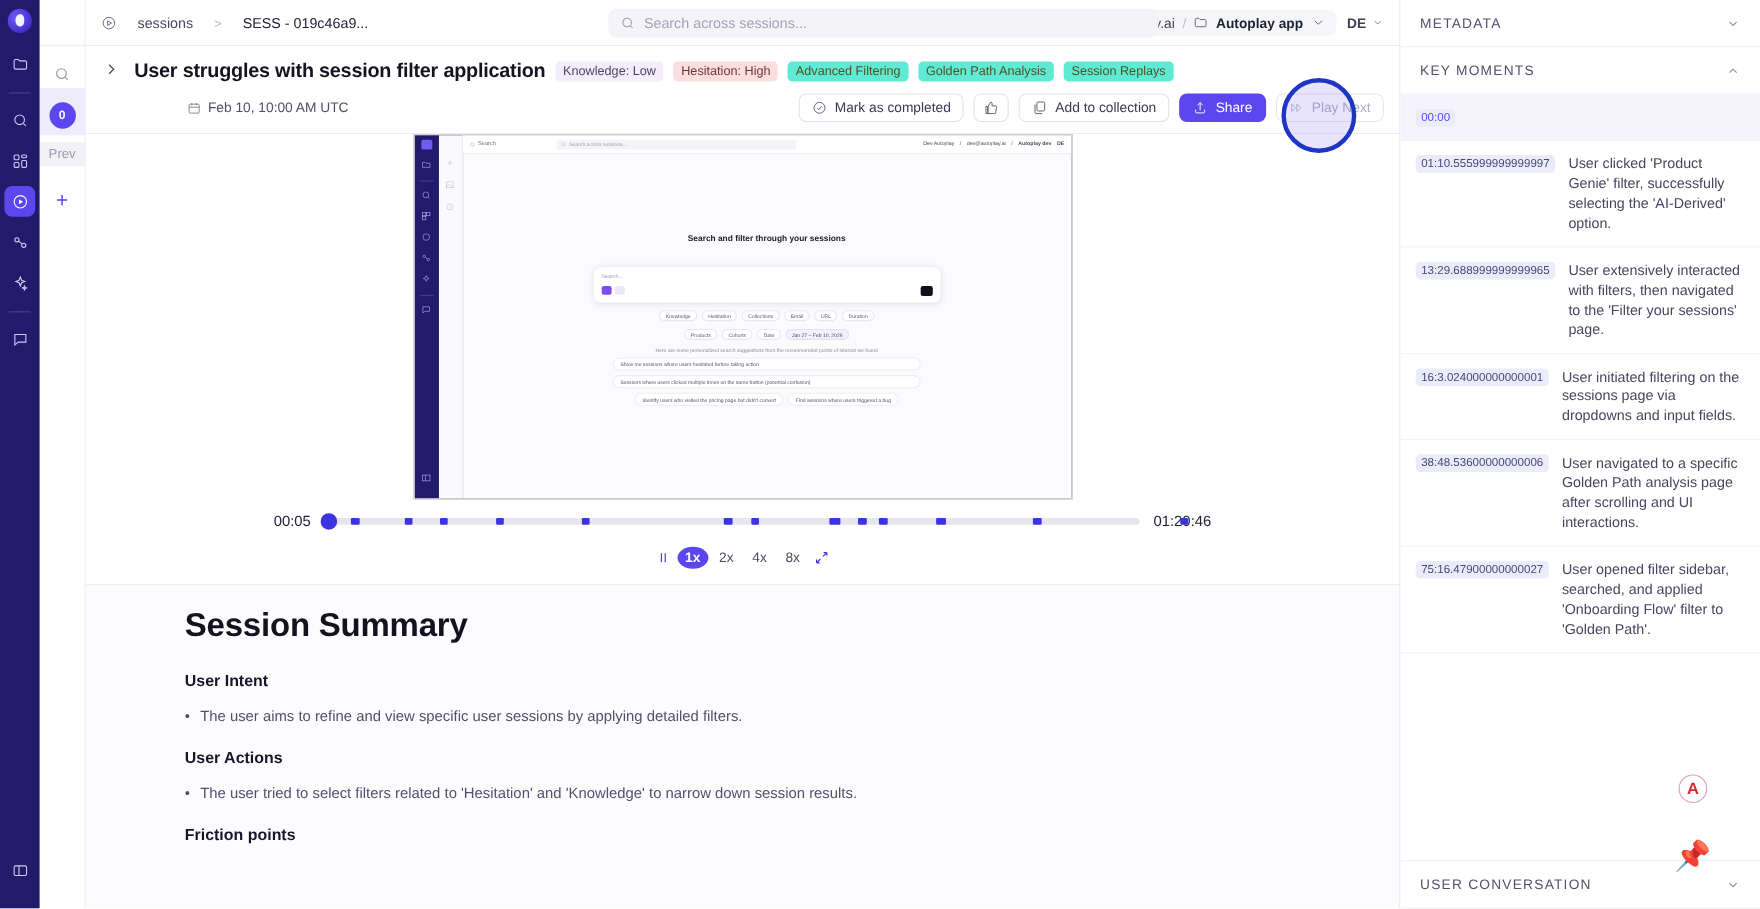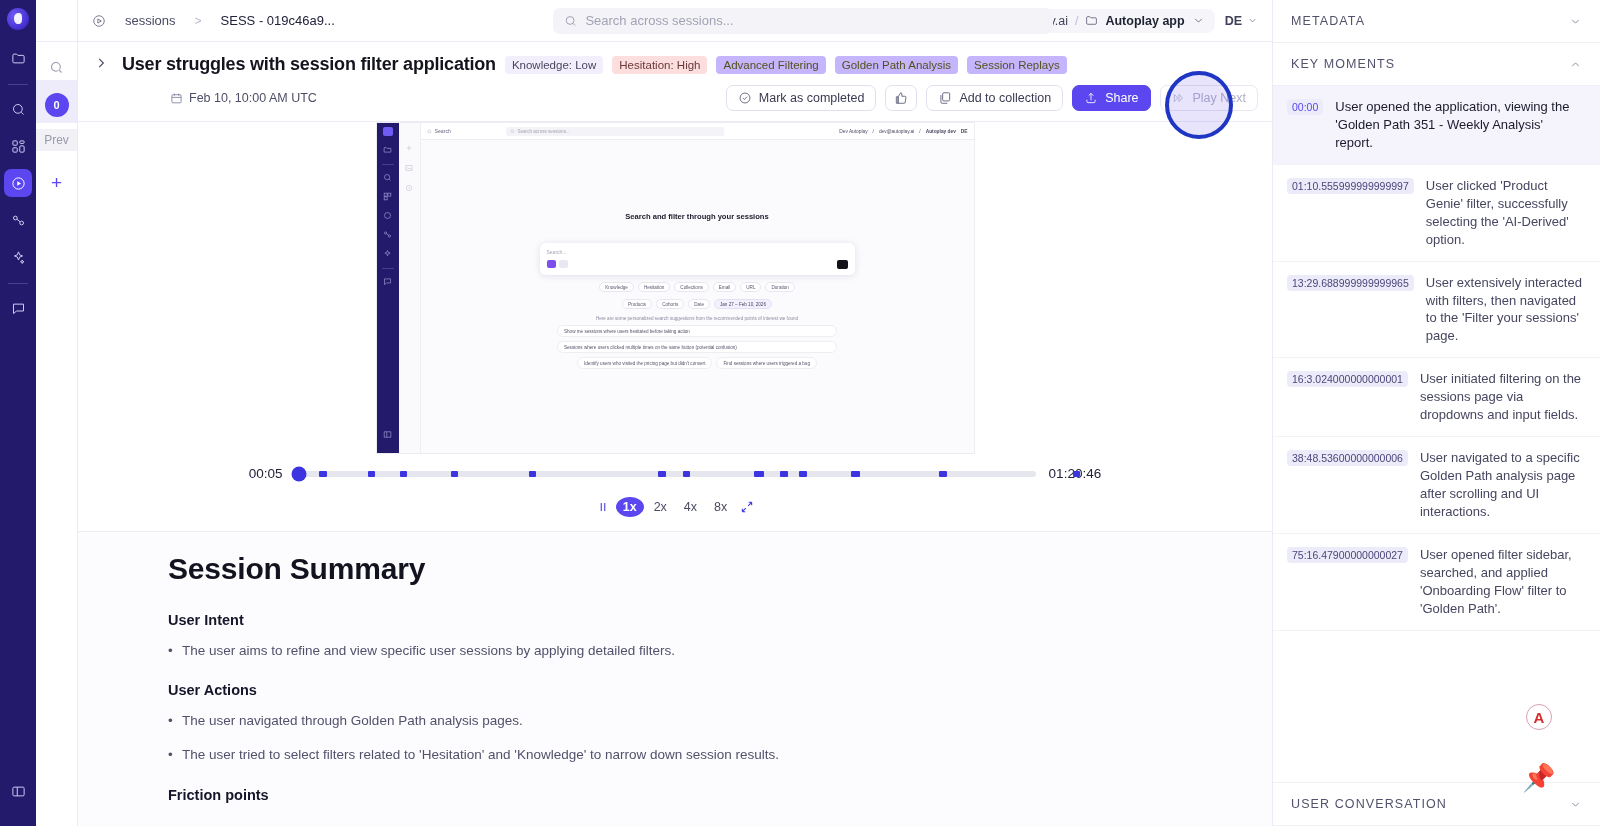--- a/index.html
+++ b/index.html
@@ -111,21 +111,21 @@
   .hdr-row1 { display: flex; align-items: center; gap: 9px; padding: 12px 14px 6px 44px; position: relative; }
   .expand-arrow {
     position: absolute; left: 16px; top: 14px;
     width: 16px; height: 16px; cursor: pointer;
   }
   .expand-arrow svg { width: 14px; height: 14px; stroke: #4a4a63; fill: none; stroke-width: 2; }
   .sess-title { font-size: 18px; font-weight: 700; color: #14141f; letter-spacing: -0.2px; }
   .tag { font-size: 11.5px; padding: 3px 7px; border-radius: 4px; white-space: nowrap; }
   .tag.knowledge { background: #f3eefc; color: #4c4560; }
   .tag.hesitation { background: #fcdede; color: #6a3838; }
-  .tag.yellow { background: #c4b5fd; color: #55501f; }
+  .tag.yellow { background: #5eead4; color: #55501f; }
 
   .hdr-row2 { display: flex; align-items: center; padding: 4px 14px 10px 44px; position: relative; margin-left: 48px; }
   .date-chip { display: flex; align-items: center; gap: 6px; font-size: 12.5px; color: #4e4e67; }
   .date-chip svg { width: 13px; height: 13px; stroke: #7a7a95; fill: none; stroke-width: 1.5; }
   .actions { margin-left: auto; display: flex; align-items: center; gap: 9px; }
   .btn {
     display: flex; align-items: center; gap: 7px; font-size: 12.5px;
     border: 1px solid #e2e0ee; border-radius: 7px; padding: 5px 11px;
     background: #fff; color: #3a3a52; cursor: pointer; white-space: nowrap;
   }
@@ -644,21 +644,20 @@
       <div class="summary">
         <h1>Session Summary</h1>
 
         <h2>User Intent</h2>
         <ul>
           <li>The user aims to refine and view specific user sessions by applying detailed filters.</li>
         </ul>
 
         <h2>User Actions</h2>
         <ul>
-          <li>The user navigated through Golden Path analysis pages.</li>
           <li>The user tried to select filters related to 'Hesitation' and 'Knowledge' to narrow down session results.</li>
         </ul>
 
         <h2>Friction points</h2>
 
       </div>
     </div>
   </div>
 
   <div class="rpanel">
@@ -670,21 +669,20 @@
     </div>
     <div class="rsec-head">
       <span class="t">KEY MOMENTS</span>
       <svg viewBox="0 0 24 24">
           <path d="M6 15l6-6 6 6"></path>
         </svg>
     </div>
     <div class="moments">
       <div class="moment first">
         <div class="m-time">00:00</div>
-        <div class="m-text">User opened the application, viewing the 'Golden Path 351 - Weekly Analysis' report.</div>
       </div>
       <div class="moment">
         <div class="m-time">01:10.555999999999997</div>
         <div class="m-text">User clicked 'Product Genie' filter, successfully selecting the 'AI-Derived' option.</div>
       </div>
       <div class="moment">
         <div class="m-time">13:29.688999999999965</div>
         <div class="m-text">User extensively interacted with filters, then navigated to the 'Filter your sessions' page.</div>
       </div>
       <div class="moment">

